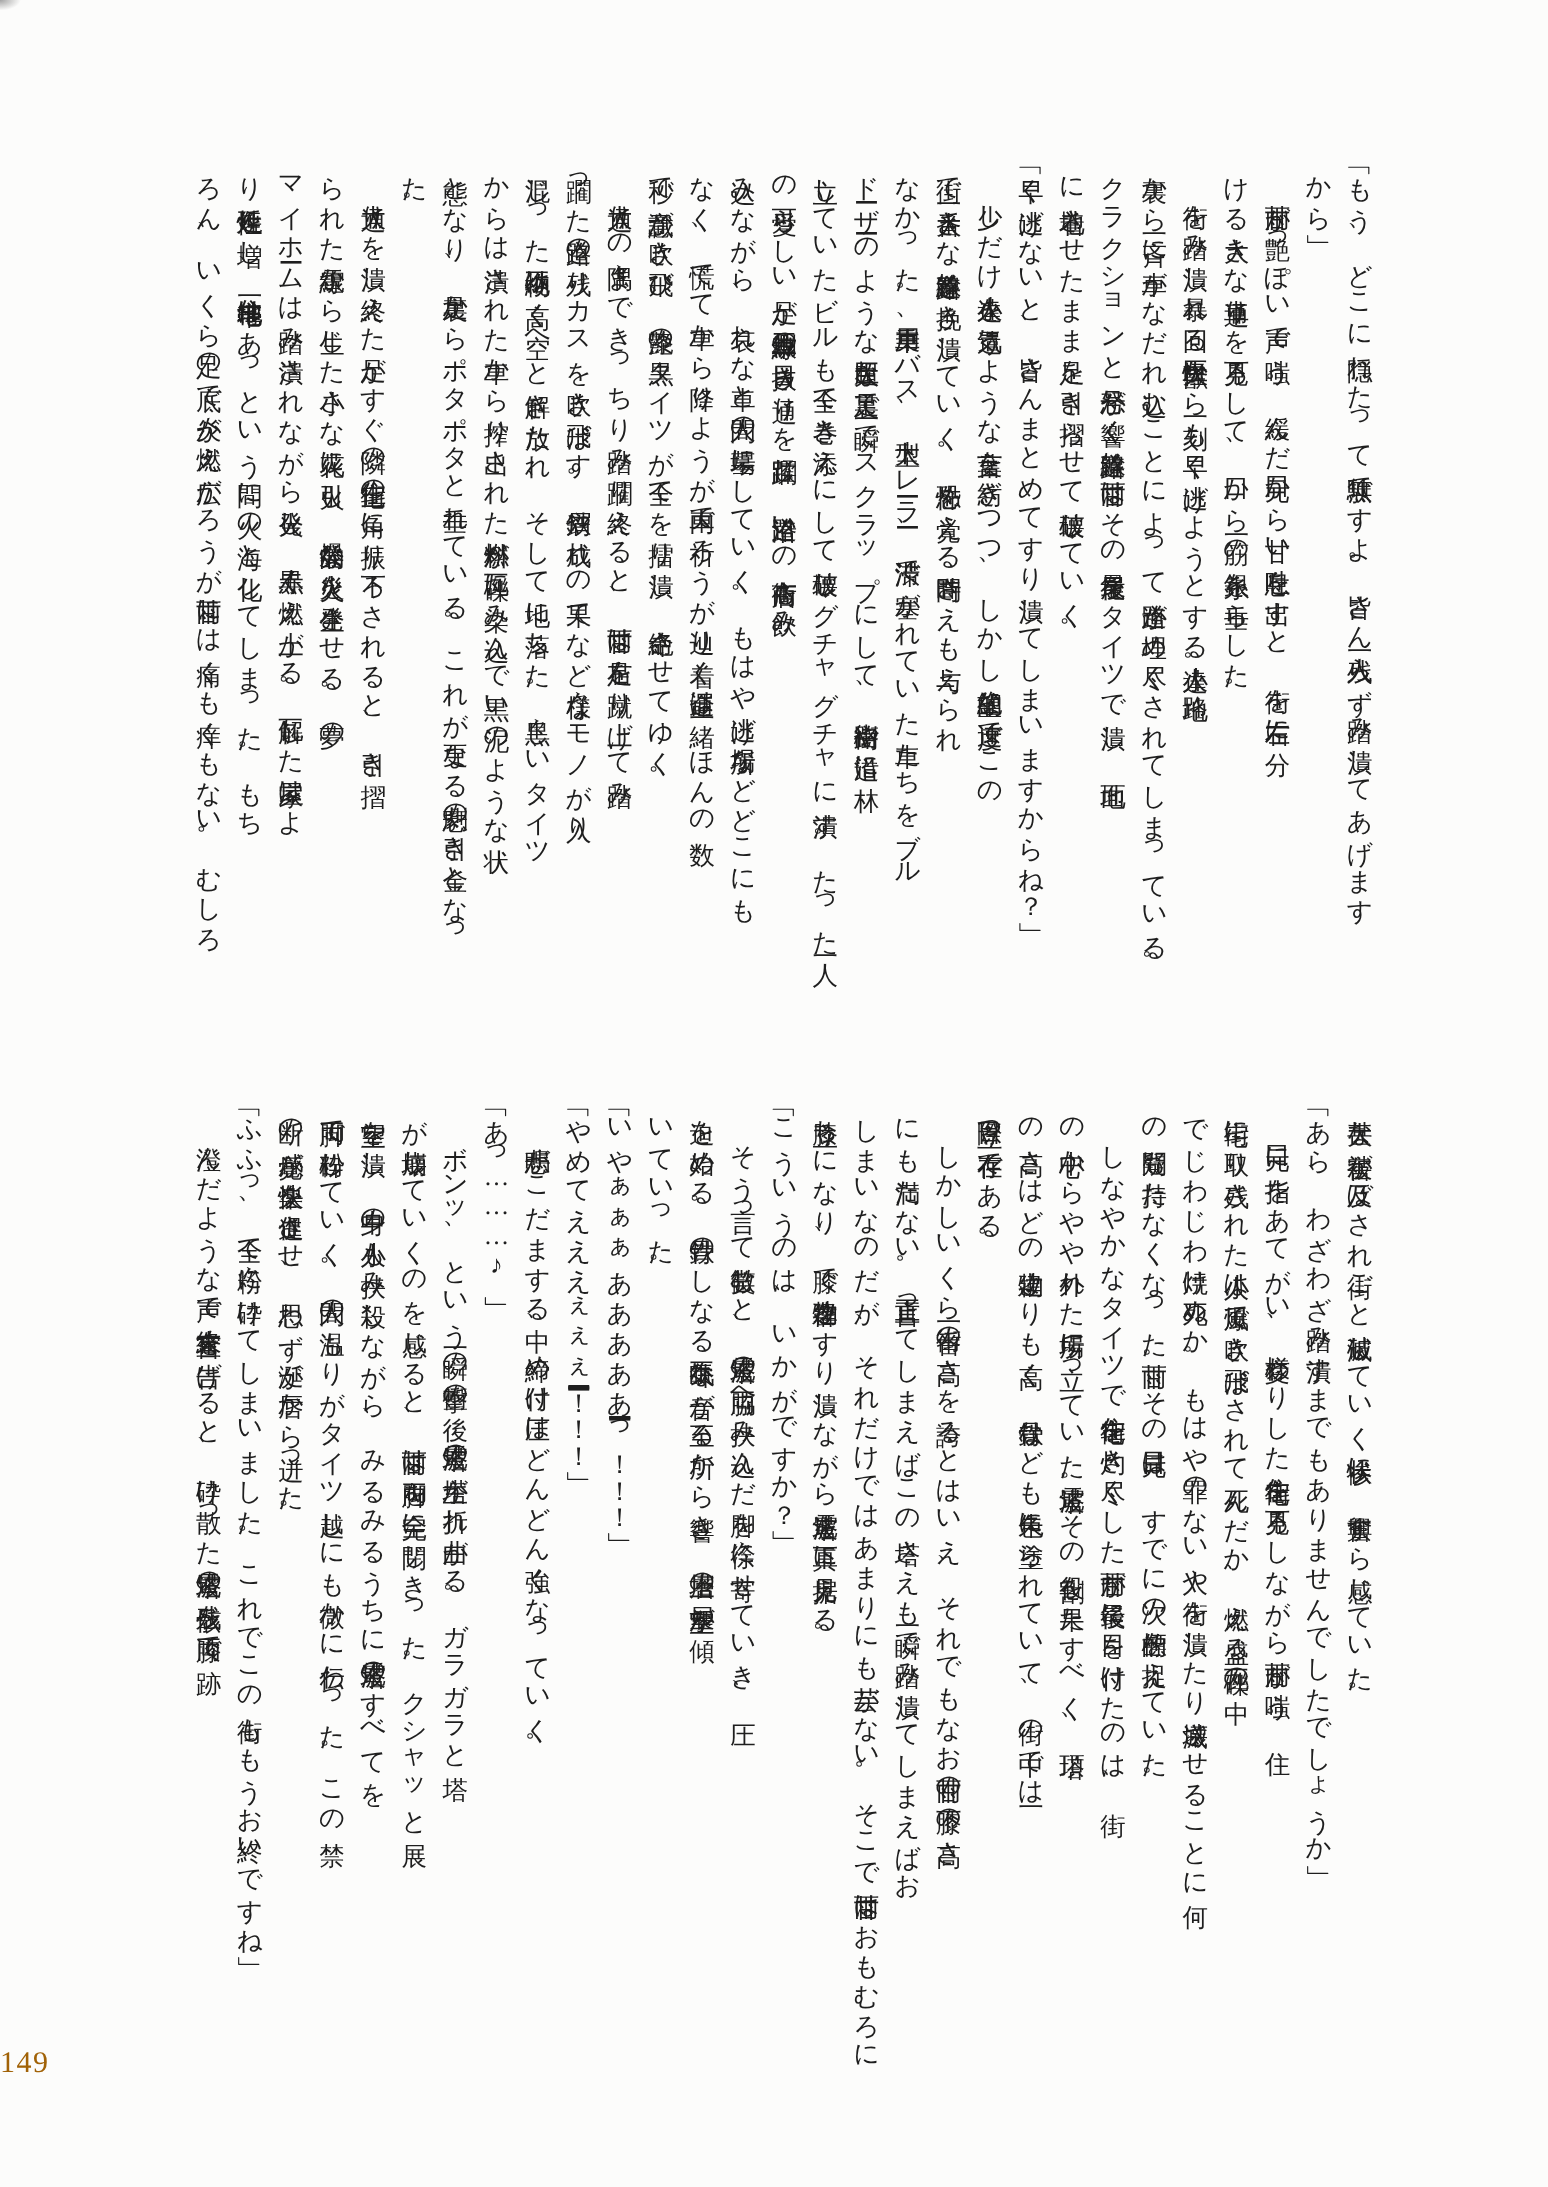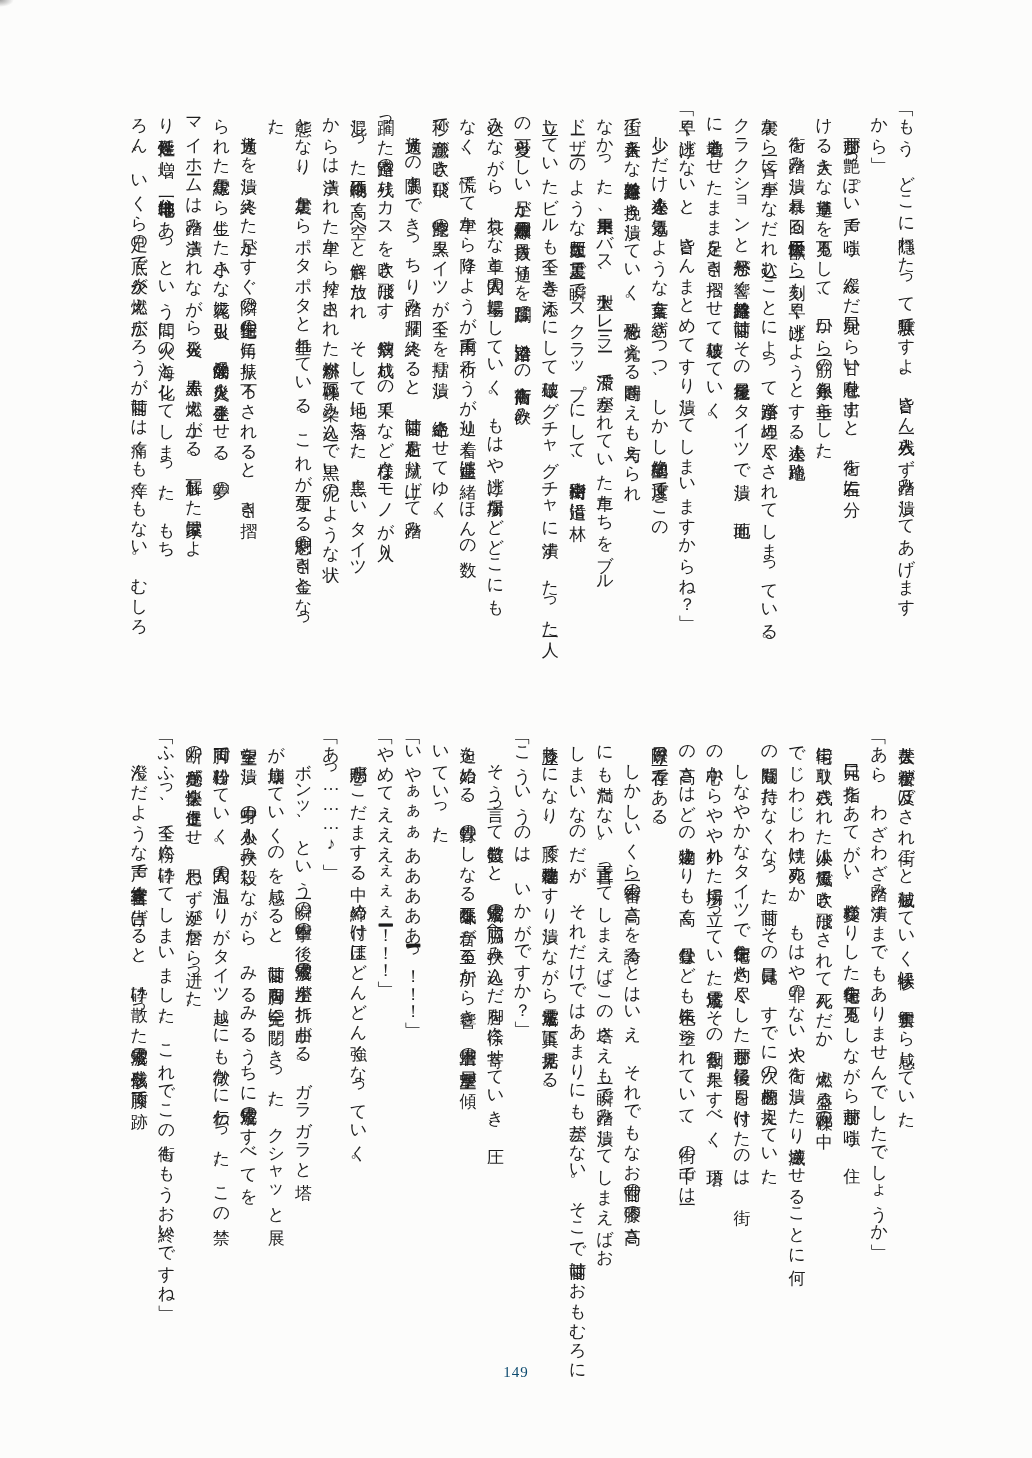--- a/index.html
+++ b/index.html
@@ -37,24 +37,24 @@
     line-height: 27.4px;        
     overflow: visible;
   }
   .top-block    { top: 106px; }
   .bottom-block { top: 734px; }
   .page-number {
     position: absolute;
     top: 1364px;
     left: 0;
     width: 100%;
-    text-align: center;
-    font-size: 15px;
+    text-align: left;
+    font-size: 20px;
     letter-spacing: 1px;
-    color: #0c4a6e;
+    color: #a16207;
   }
 </style>
 </head>
 <body>
 
 <div class="page">
   <div class="corner-smudge"></div>
 
   <div class="vtext top-block">「もう、どこに隠れたって無駄ですよ。皆さん一人残らず踏み潰してあげます
 から」

